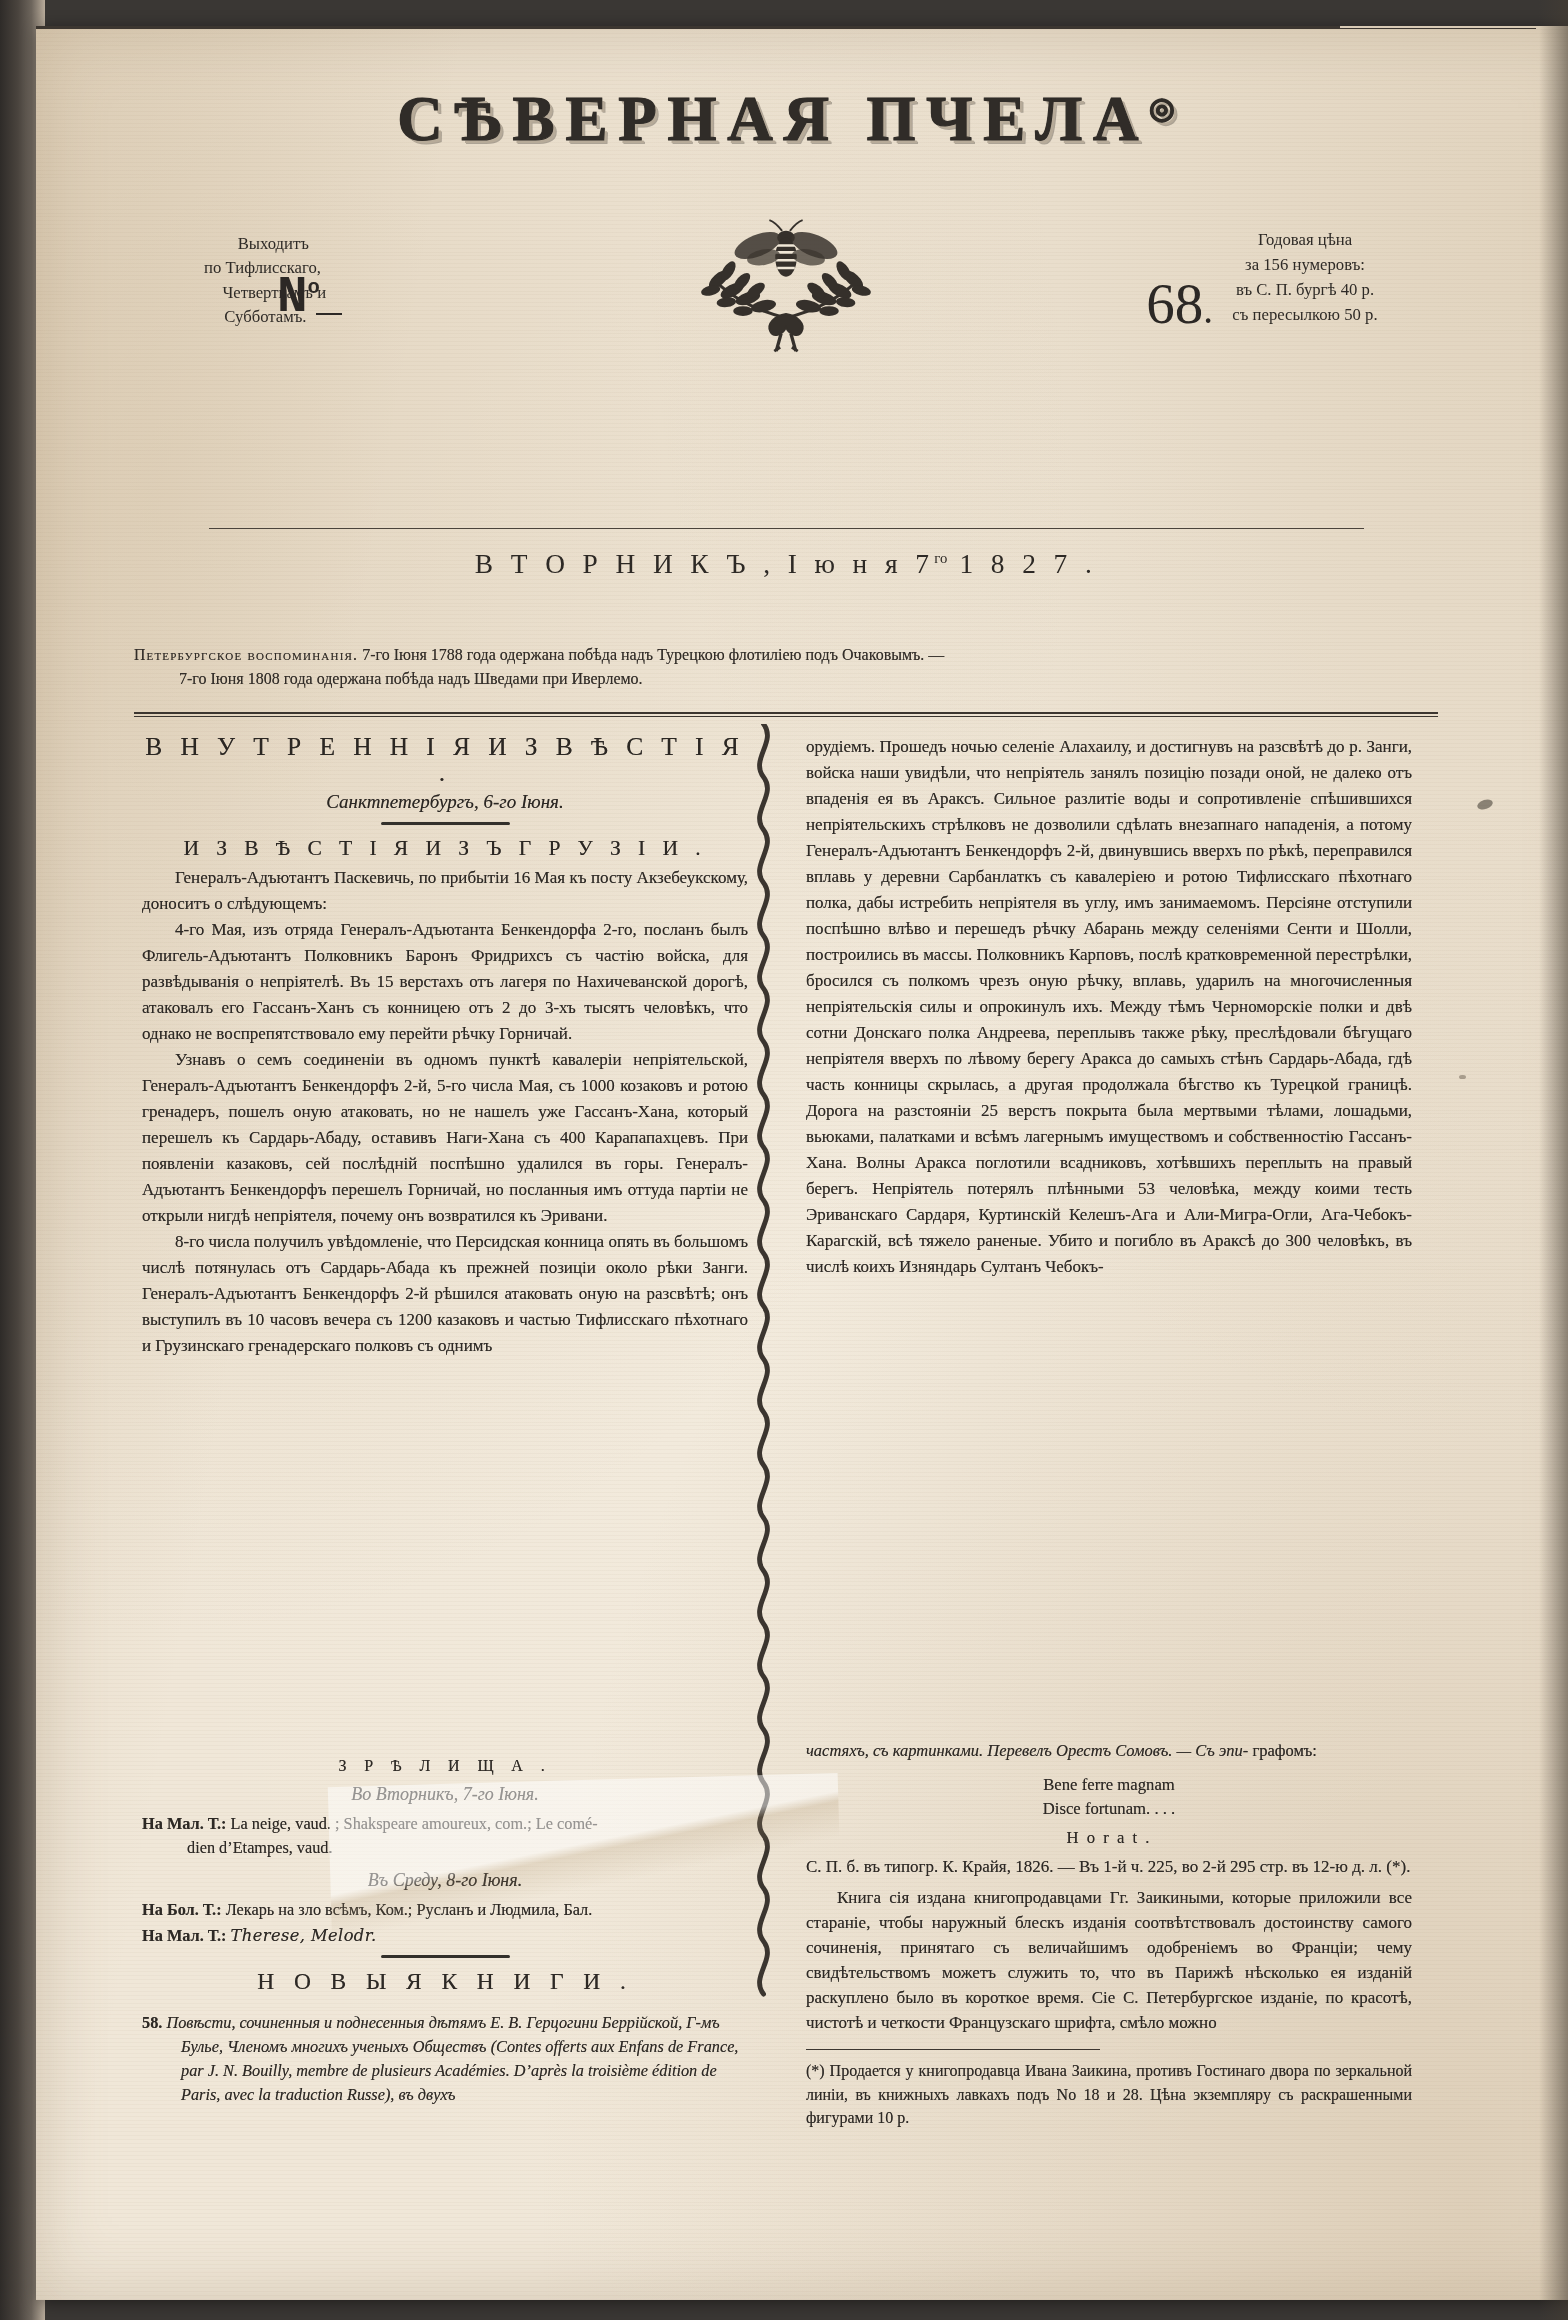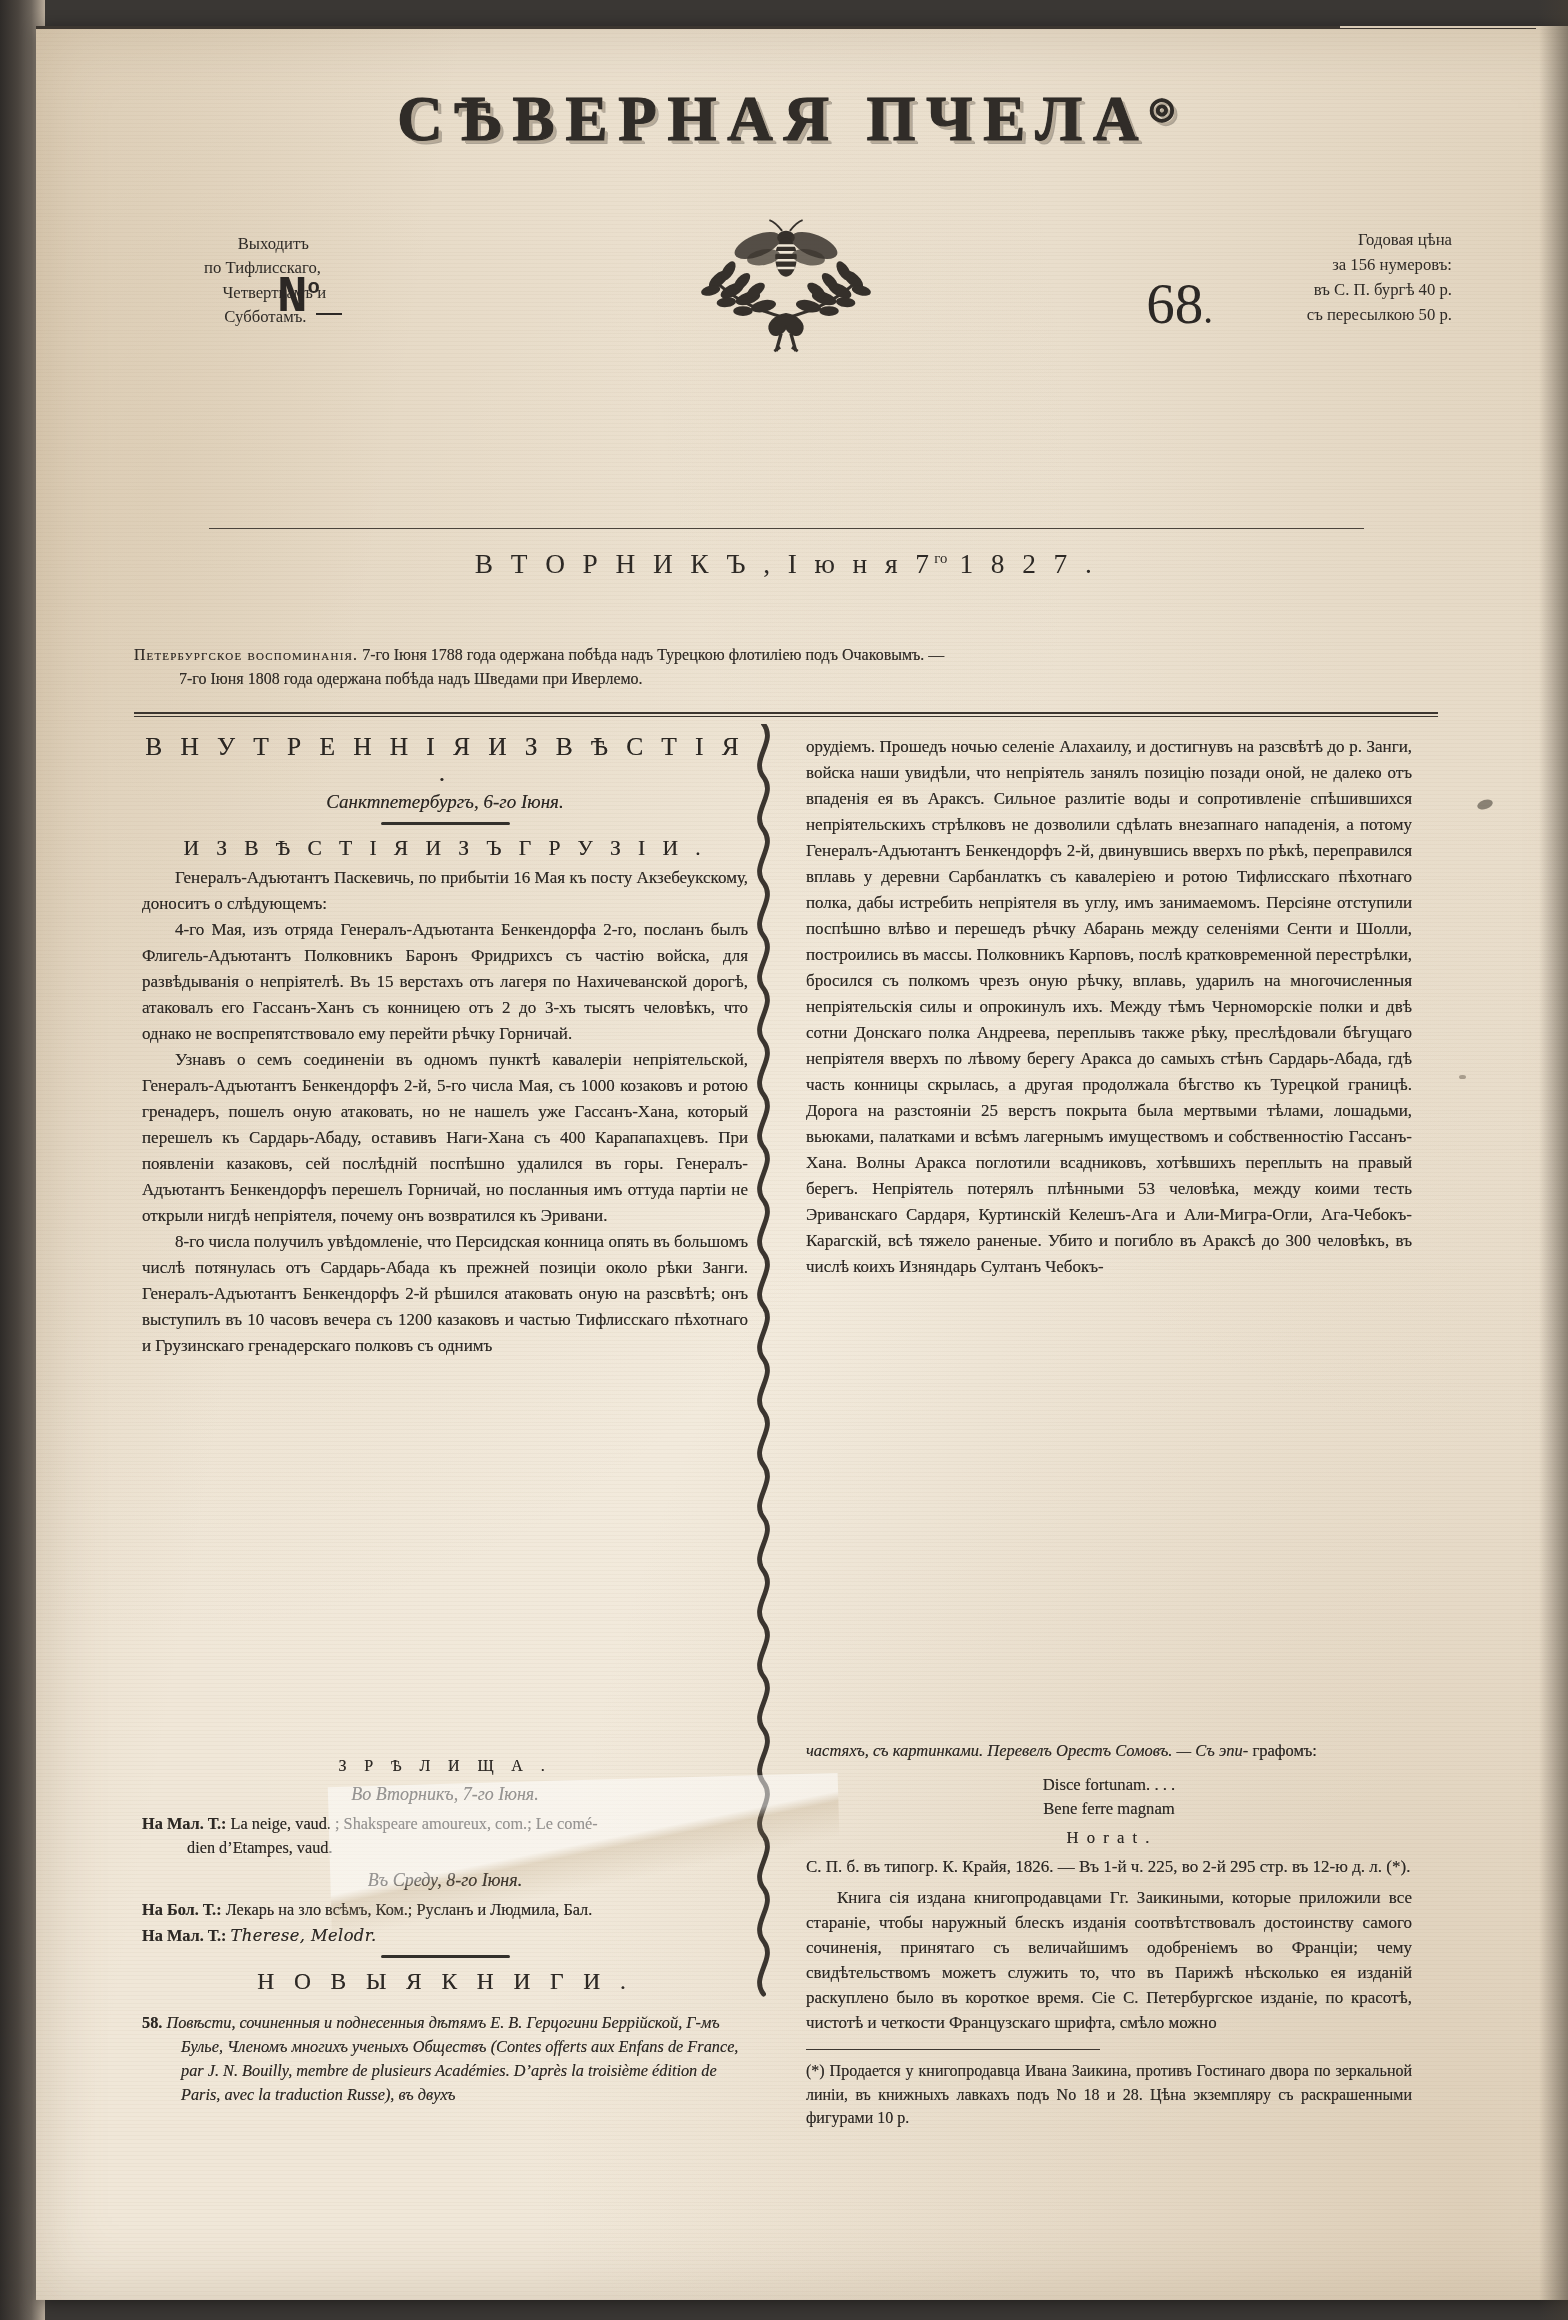--- a/index.html
+++ b/index.html
@@ -39,21 +39,21 @@
          -webkit-text-stroke:1.1px #302c28;}
   #title .dot{font-size:29px;vertical-align:super;letter-spacing:0;}
 
   #freqbox{position:absolute;left:104px;top:206px;width:245px;text-align:center;
            font-size:16.7px;line-height:24.5px;color:#2e2a26;}
   #freqbox .l1{padding-left:21.6px}
   #freqbox .l2{}
   #freqbox .l3{padding-left:23.5px}
   #freqbox .l4{padding-left:5.9px}
 
-  #pricebox{position:absolute;right:84px;top:201px;width:294px;text-align:right;
+  #pricebox{position:absolute;right:84px;top:201px;width:294px;text-align:center;
             font-size:16.7px;line-height:25px;color:#2e2a26;}
 
   #numsign{position:absolute;left:241px;top:243px;font-size:51px;font-weight:700;color:#2c2825;
            font-family:Liberation Mono, monospace;}
   #numsign sup{font-size:20.6px;vertical-align:super;line-height:0;}
   #numsign .bar{display:block;border-bottom:2.5px solid #2c2825;width:25.5px;margin-left:39px;margin-top:-12.7px;}
   #issueno{position:absolute;right:323px;top:245px;font-size:57px;color:#2c2825;}
   #issueno .pt{font-size:39px;}
 
   
@@ -281,22 +281,22 @@
           <span class="body"><span class="num">58.</span><span> Повѣсти, сочиненныя и поднесенныя дѣтямъ Е. В. Герцогини Беррiйской, Г-мъ Булье, Членомъ многихъ ученыхъ Обществъ (Contes offerts aux Enfans de France, par J. N. Bouilly, membre de plusieurs Académies. D’après la troisième édition de Paris, avec la traduction Russe), въ двухъ</span></span>
         </p>
       </div>
 
       <div id="lowR" class="blur">
         <p class="cont">
           <span>частяхъ, съ картинками. Перевелъ Орестъ Сомовъ. — Съ эпи-</span>
           <span class="rom">графомъ:</span>
         </p>
         <div class="epi">
+          <div>Bene ferre magnam</div>
           <div>Disce fortunam. . . .</div>
-          <div>Bene ferre magnam</div>
           <span class="src">H o r a t .</span>
         </div>
         <p class="imprint">С. П. б. въ типогр. К. Крайя, 1826. — Въ 1-й ч. 225, во 2-й 295 стр. въ 12-ю д. л. (*).</p>
         <p class="body">Книга сiя издана книгопродавцами Гг. Заикиными, которые приложили все старанiе, чтобы наружный блескъ изданiя соотвѣтствовалъ достоинству самого сочиненiя, принятаго съ величайшимъ одобренiемъ во Францiи; чему свидѣтельствомъ можетъ служить то, что въ Парижѣ нѣсколько ея изданiй раскуплено было въ короткое время. Сiе С. Петербургское изданiе, по красотѣ, чистотѣ и четкости Французскаго шрифта, смѣло можно</p>
         <div id="footrule"></div>
         <p class="foot">(*) Продается у книгопродавца Ивана Заикина, противъ Гостинаго двора по зеркальной линiи, въ книжныхъ лавкахъ подъ No 18 и 28. Цѣна экземпляру съ раскрашенными фигурами 10 р.</p>
       </div>
 
       <div id="crease"></div>
       <div class="spot" style="left:1441px;top:774px;width:15.7px;height:8.8px;background:rgba(60,54,46,.55);transform:rotate(-18deg)"></div>

